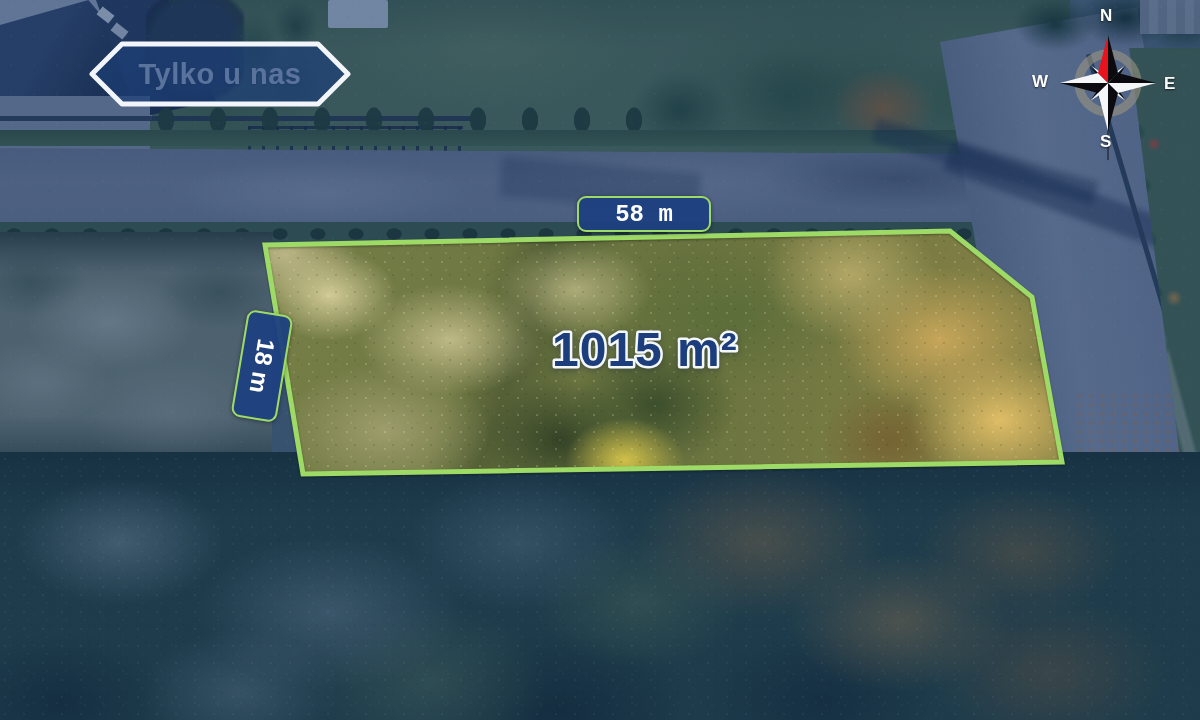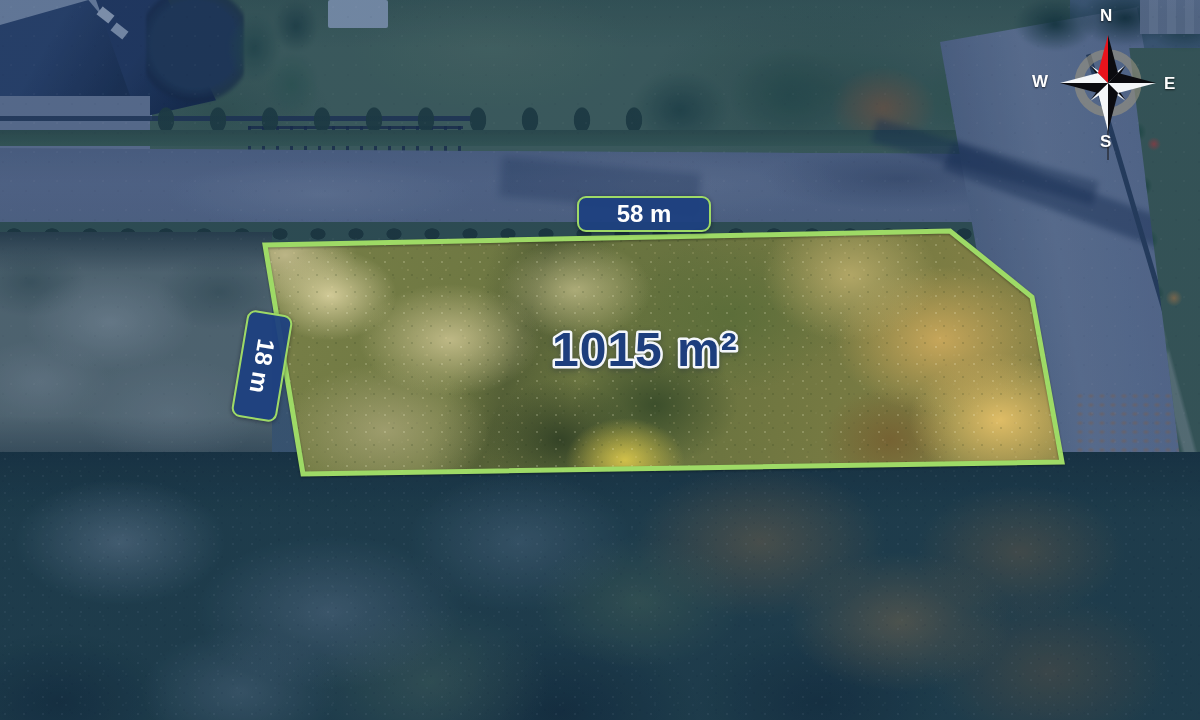--- a/index.html
+++ b/index.html
@@ -189,21 +189,21 @@
     background-size:23px 29px;background-repeat:repeat;}
 
   
   .badge{left:88px;top:38px;width:264px;height:72px;display:flex;align-items:center;justify-content:center;}
   .badge svg{left:0;top:0;}
   .badge-text{position:static;color:#e9eff7;font-size:29px;font-weight:bold;letter-spacing:.5px;
     text-shadow:0 1px 3px rgba(8,18,40,.45);}
   .dim-label{background:rgba(30,64,128,.95);border:2.5px solid #9eda66;border-radius:9px;
     color:#ffffff;display:flex;align-items:center;justify-content:center;
     font-size:24px;font-weight:bold;box-shadow:0 1px 4px rgba(0,0,20,.45);}
-  .dim-58{left:577px;top:196px;width:134px;height:36px;}
+  .dim-58{left:577px;top:196px;width:134px;height:36px;font-family:Liberation Mono, monospace;}
   .dim-18{left:239px;top:312px;width:46px;height:108px;transform:rotate(9.5deg);}
   .dim-18 span{left:50%;top:50%;transform:translate(-50%,-50%) rotate(90deg);white-space:nowrap;}
   .area-svg{left:542px;top:314px;width:250px;height:72px;
     filter:drop-shadow(0 2px 3px rgba(15,25,55,.35));}
   .compass{left:1028px;top:4px;width:160px;height:162px;}
   .compass svg{left:0;top:0;}
   .cdir{color:#ffffff;font-size:17px;font-weight:bold;text-shadow:0 1px 2px rgba(0,0,0,.65);}
   .cdir.n{left:72px;top:2px;}
   .cdir.w{left:4px;top:68px;}
   .cdir.e{left:136px;top:70px;}
@@ -255,20 +255,26 @@
 
   <div class="plot-fill">
     <div class="plot-texture"></div>
     <div class="plot-speckle"></div>
   </div>
   <svg class="outline-svg" viewBox="0 0 1200 720">
     <polygon points="265,245 950,231 1032,297 1062,462 303,474" fill="none" stroke="#9eda66" stroke-width="5" stroke-linejoin="miter"></polygon>
   </svg>
   <div class="grain"></div>
 
+  <div class="badge">
+    <svg width="264" height="72" viewBox="0 0 264 72">
+      <polygon points="4,36 34,6 230,6 260,36 230,66 34,66" fill="rgba(28,62,118,0.7)" stroke="#f2f6fa" stroke-width="5" stroke-linejoin="round"></polygon>
+    </svg>
+    <span class="badge-text">Tylko u nas</span>
+  </div>
 
   <div class="dim-label dim-58">
     <span style="position:static">58 m</span>
   </div>
   <div class="dim-label dim-18">
     <span>18 m</span>
   </div>
 
   <svg class="area-svg" viewBox="0 0 250 72">
     <text x="10" y="52" font-family="Liberation Sans, DejaVu Sans, sans-serif" font-size="48" font-weight="bold" letter-spacing="1" fill="#1d3e7d" stroke="#f4f7fb" stroke-width="5" stroke-linejoin="round" paint-order="stroke">1015 m²</text>

